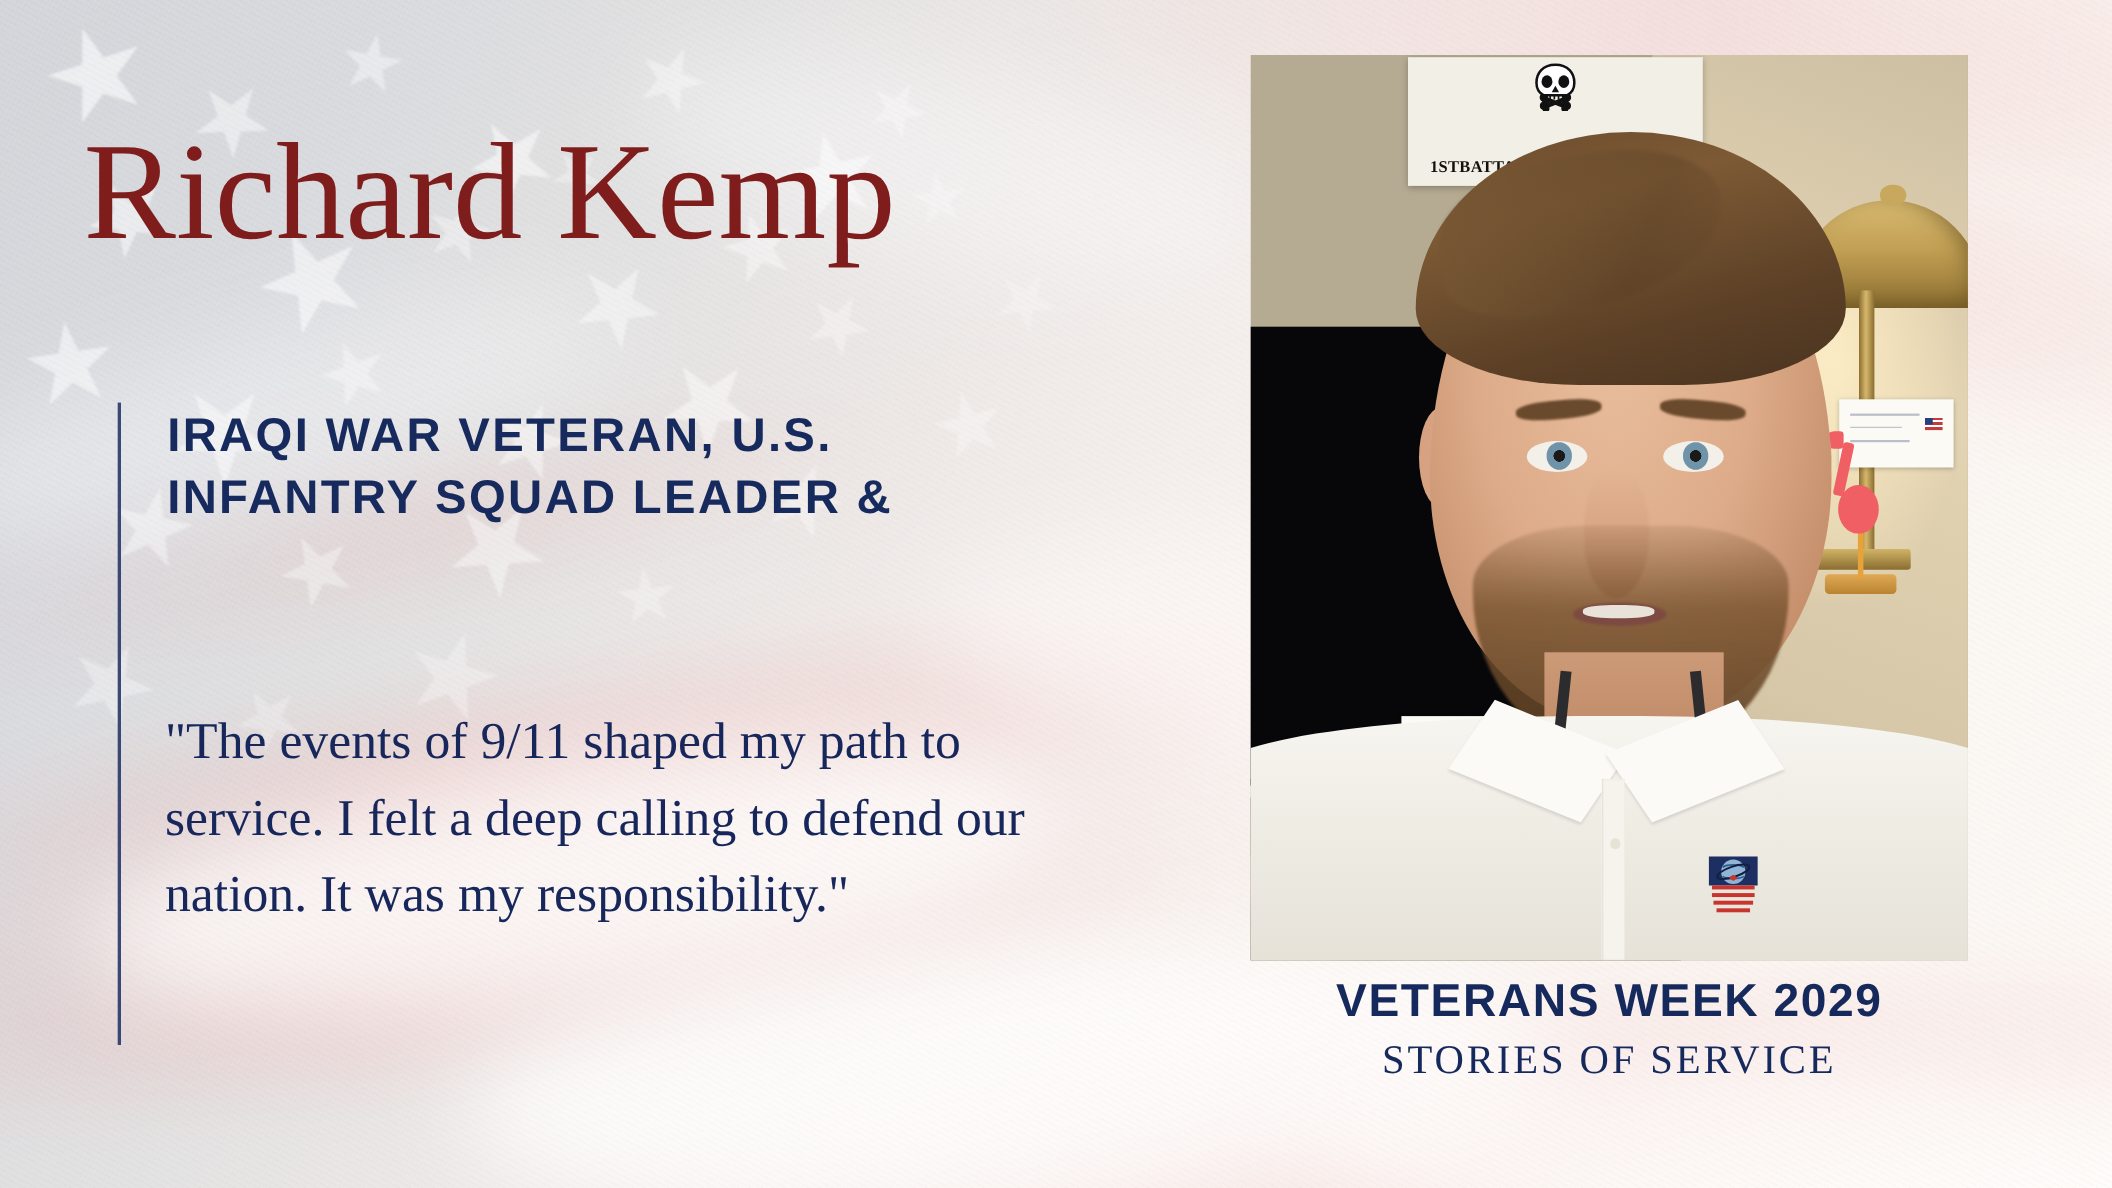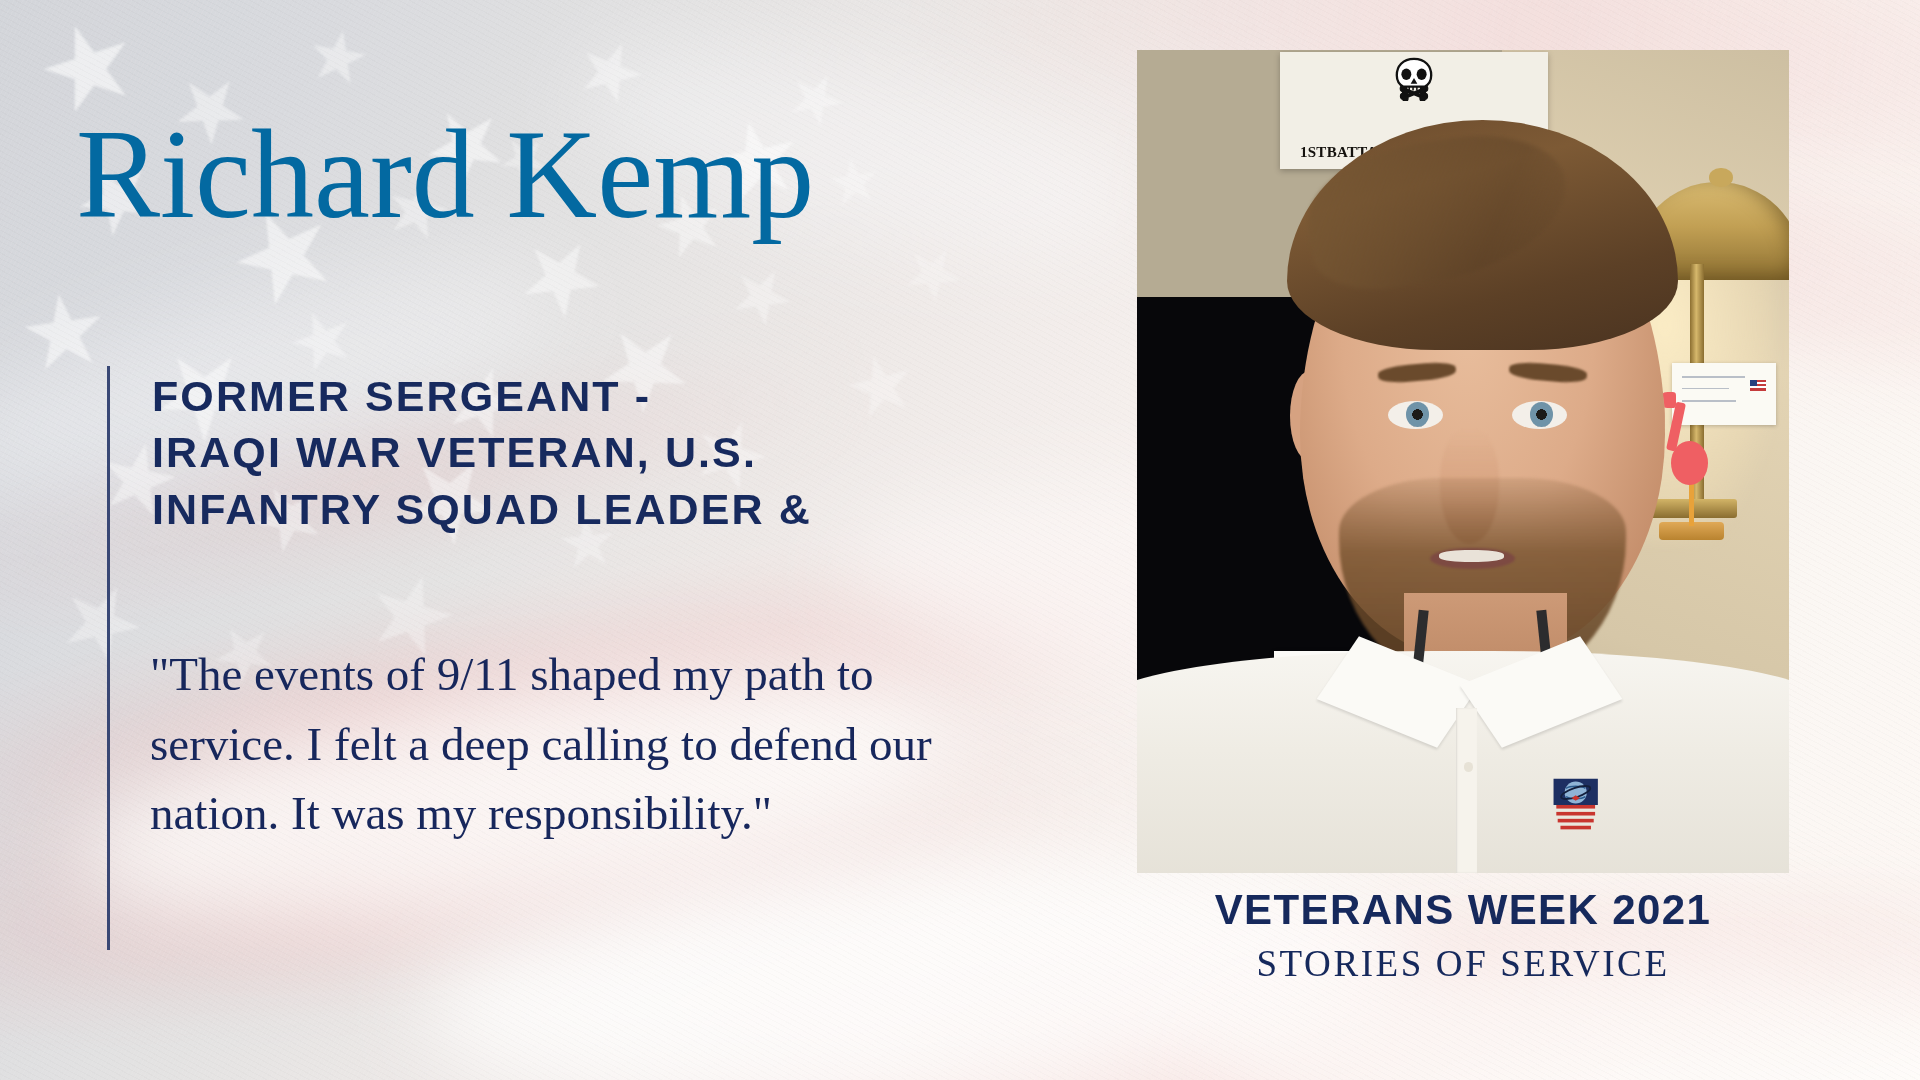--- a/index.html
+++ b/index.html
@@ -114,21 +114,21 @@
 
   
   .name {
     position: absolute;
     left: 76px;
     top: 108px;
     font-family: "Liberation Serif", "DejaVu Serif", serif;
     font-size: 126px;
     line-height: 1.06;
     letter-spacing: 0px;
-    color: #0369a1;
+    color: #7f1d1d;
     white-space: nowrap;
   }
 
   .rule {
     position: absolute;
     left: 107px;
     top: 366px;
     width: 3px;
     height: 584px;
     background: #2a3b6b;
@@ -514,21 +514,20 @@
 
     <div class="weave"></div>
     <div class="veil"></div>
   </div>
 
   <div class="name">Richard Kemp</div>
 
   <div class="rule"></div>
 
   <div class="subtitle">
-    <div>FORMER SERGEANT -</div>
     <div>IRAQI WAR VETERAN, U.S.</div>
     <div>INFANTRY SQUAD LEADER &amp;</div>
   </div>
 
   <div class="quote">"The events of 9/11 shaped my path to service. I felt a deep calling to defend our nation. It was my responsibility."</div>
 
   <div class="photo-frame">
 
     <div class="ph wall"></div>
     <div class="ph wall-right"></div>
@@ -645,17 +644,17 @@
         <circle cx="20" cy="11" r="8" fill="#8fb4d6"></circle>
         <path d="M13 8 C16 6 24 6 27 8 M13 14 C16 16 24 16 27 14" stroke="#2c5d8f" stroke-width="1.1" fill="none"></path>
         <ellipse cx="20" cy="11" rx="11" ry="3.4" fill="none" stroke="#131f3c" stroke-width="1.3" transform="rotate(-18 20 11)"></ellipse>
         <path d="M20 13 l3 2 -3 2 -3 -2 Z" fill="#c8352f"></path>
       </svg>
     </div>
 
   </div>
 
   <div class="cap-wrap">
-    <div class="cap-main">VETERANS WEEK 2021</div>
+    <div class="cap-main">VETERANS WEEK 2029</div>
     <div class="cap-sub">STORIES OF SERVICE</div>
   </div>
 
 </div>
 
 </body></html>

